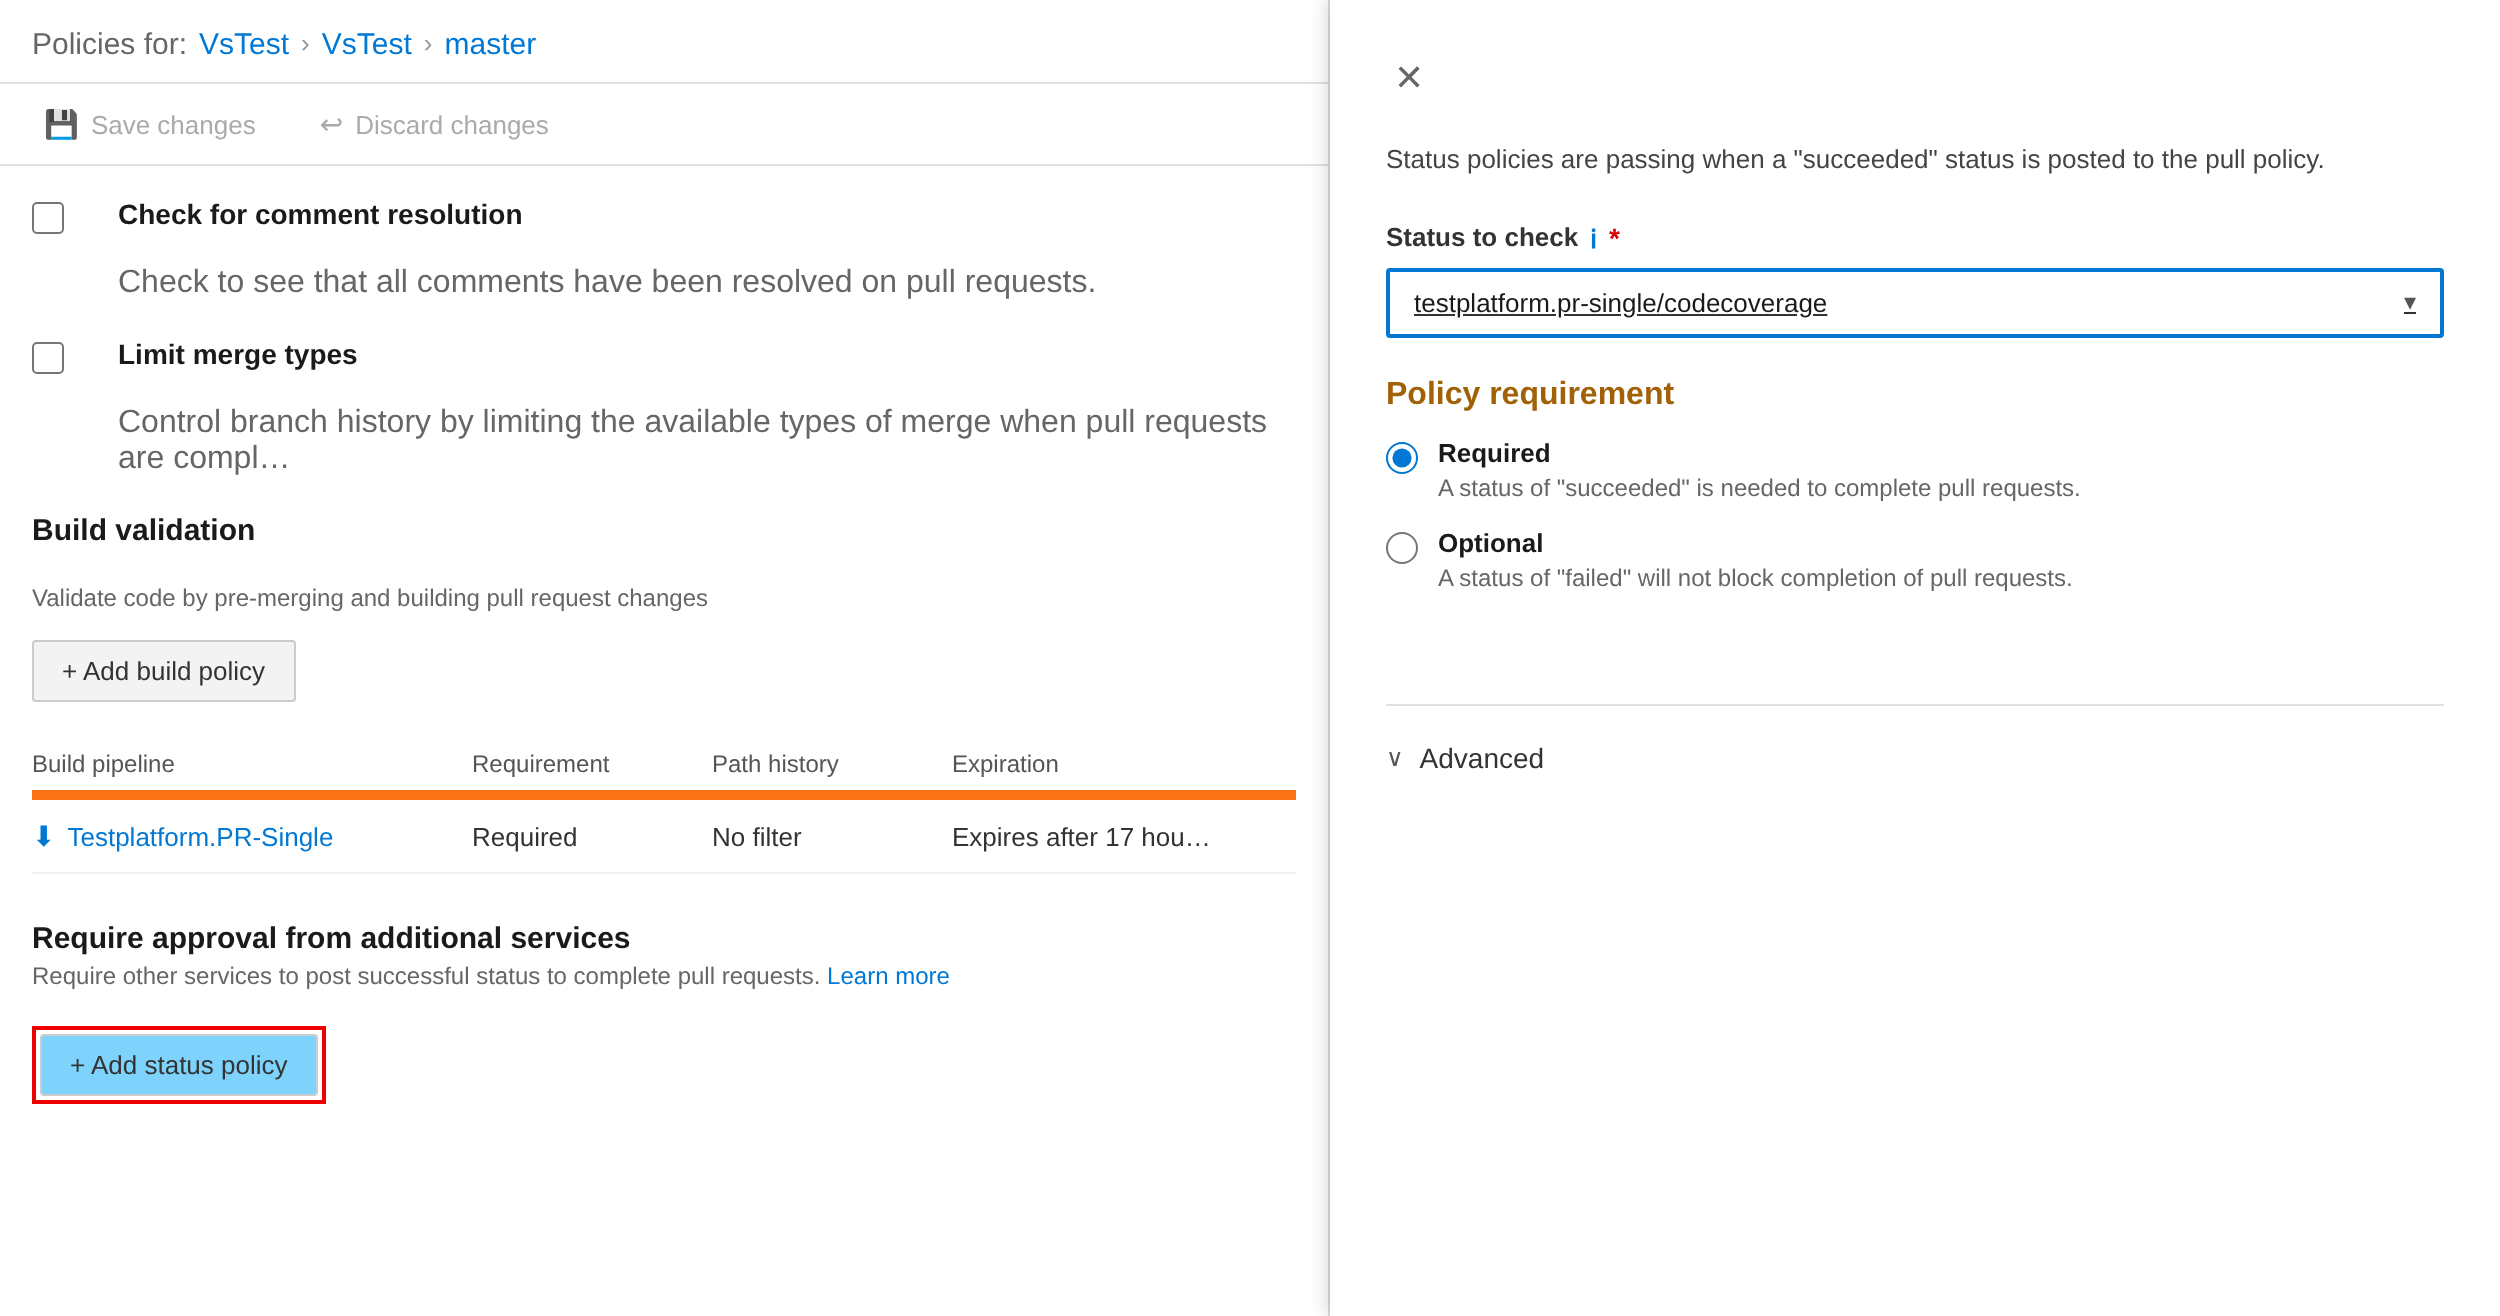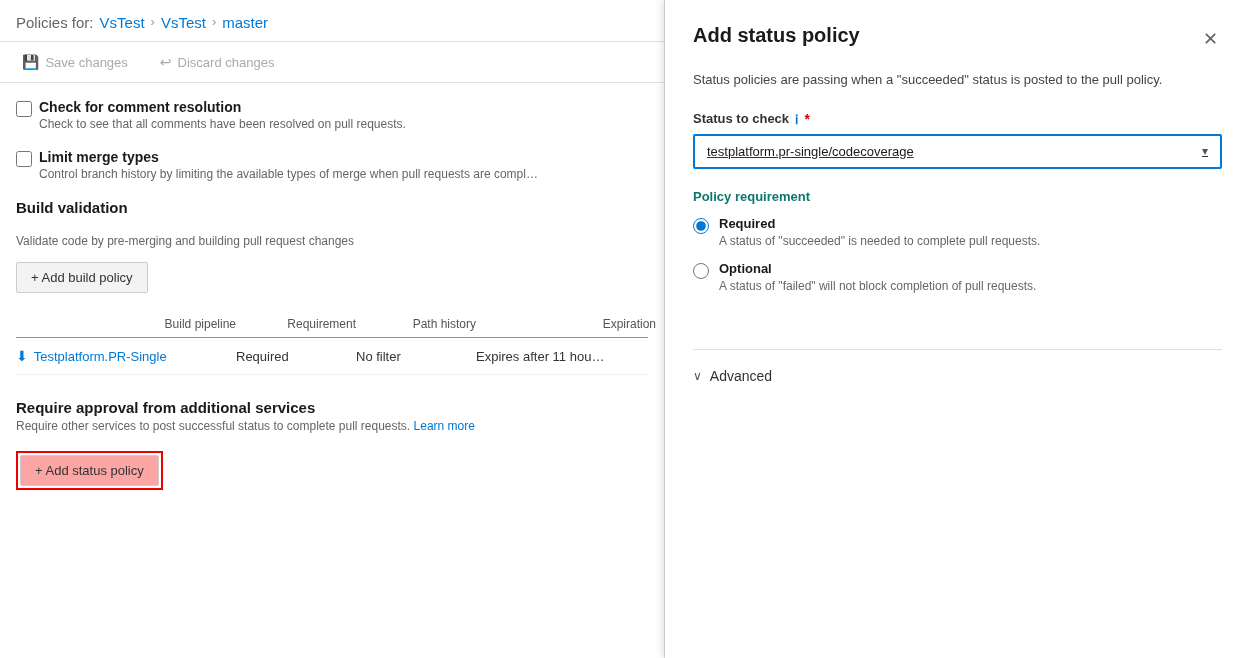--- a/index.html
+++ b/index.html
@@ -82,38 +82,38 @@
       padding: 16px;
     }
 
     .policy-section {
       margin-bottom: 20px;
     }
 
     .checkbox-item {
       display: flex;
       align-items: flex-start;
-      gap: 7px;
+      gap: 27px;
       margin-bottom: 18px;
     }
     .checkbox-item input[type="checkbox"] {
       margin-top: 2px;
       width: 16px;
       height: 16px;
       flex-shrink: 0;
     }
     .checkbox-item .item-content .item-title {
       font-weight: 600;
       font-size: 14px;
       color: #1a1a1a;
     }
     .checkbox-item .item-content .item-desc {
-      font-size: 12px;
+      font-size: 16px;
       color: #666;
-      margin-top: 2px;
+      margin-top: 18px;
     }
 
     .section-header {
       font-size: 15px;
       font-weight: 700;
       color: #1a1a1a;
       margin-bottom: 18px;
     }
     .section-subtext {
       font-size: 12px;
@@ -135,24 +135,23 @@
       margin-bottom: 18px;
     }
 
     .table-container {
       margin-bottom: 24px;
     }
     .table-header {
       display: grid;
       grid-template-columns: 220px 120px 120px 180px;
       padding: 6px 0;
-      border-bottom: 1px solid #f97316;
+      border-bottom: 5px solid #f97316;
       font-size: 12px;
       color: #555;
-      text-align: right;
     }
     .table-row {
       display: grid;
       grid-template-columns: 220px 120px 120px 180px;
       padding: 10px 0;
       border-bottom: 1px solid #f0f0f0;
       align-items: center;
       font-size: 13px;
     }
     .table-row .pipeline-name {
@@ -185,21 +184,21 @@
       border: 2px solid #e00;
       display: inline-flex;
       padding: 2px;
       margin-top: 4px;
     }
     .add-status-btn {
       display: inline-flex;
       align-items: center;
       gap: 6px;
       padding: 7px 14px;
-      background: #fca5a5;
+      background: #7dd3fc;
       border: 1px solid #ccc;
       border-radius: 2px;
       cursor: pointer;
       font-size: 13px;
       color: #333;
     }
 
     
     .right-panel {
       flex: 1;
@@ -275,23 +274,23 @@
     }
     .dropdown-field .chevron {
       color: #555;
       font-size: 12px;
     }
 
     .policy-requirement-section {
       margin-bottom: 24px;
     }
     .policy-requirement-title {
-      font-size: 13px;
+      font-size: 16px;
       font-weight: 600;
-      color: #0f766e;
+      color: #a16207;
       margin-bottom: 12px;
     }
 
     .radio-option {
       display: flex;
       align-items: flex-start;
       gap: 10px;
       margin-bottom: 12px;
     }
     .radio-option input[type="radio"] {
@@ -389,21 +388,21 @@
           <div>Path history</div>
           <div>Expiration</div>
         </div>
         <div class="table-row">
           <div class="pipeline-name">
             <span class="pipeline-icon">⬇</span>
             <span>Testplatform.PR-Single</span>
           </div>
           <div>Required</div>
           <div>No filter</div>
-          <div>Expires after 11 hou…</div>
+          <div>Expires after 17 hou…</div>
         </div>
       </div>
     </div>
 
     <div class="require-section">
       <div class="section-header">Require approval from additional services</div>
       <div class="section-subtext">
         <span>Require other services to post successful status to complete pull requests.</span>
         <a class="learn-more" href="#">Learn more</a>
       </div>
@@ -411,21 +410,20 @@
         <button class="add-status-btn">
           <span>+ Add status policy</span>
         </button>
       </div>
     </div>
   </div>
 </div>
 
 <div class="right-panel">
   <div class="drawer-header">
-    <h2 class="drawer-title">Add status policy</h2>
     <button class="close-btn">✕</button>
   </div>
 
   <p class="drawer-description">Status policies are passing when a "succeeded" status is posted to the pull policy.</p>
 
   <div class="field-label">
     <span>Status to check</span>
     <span class="info-icon">ℹ</span>
     <span class="required-star">*</span>
   </div>

